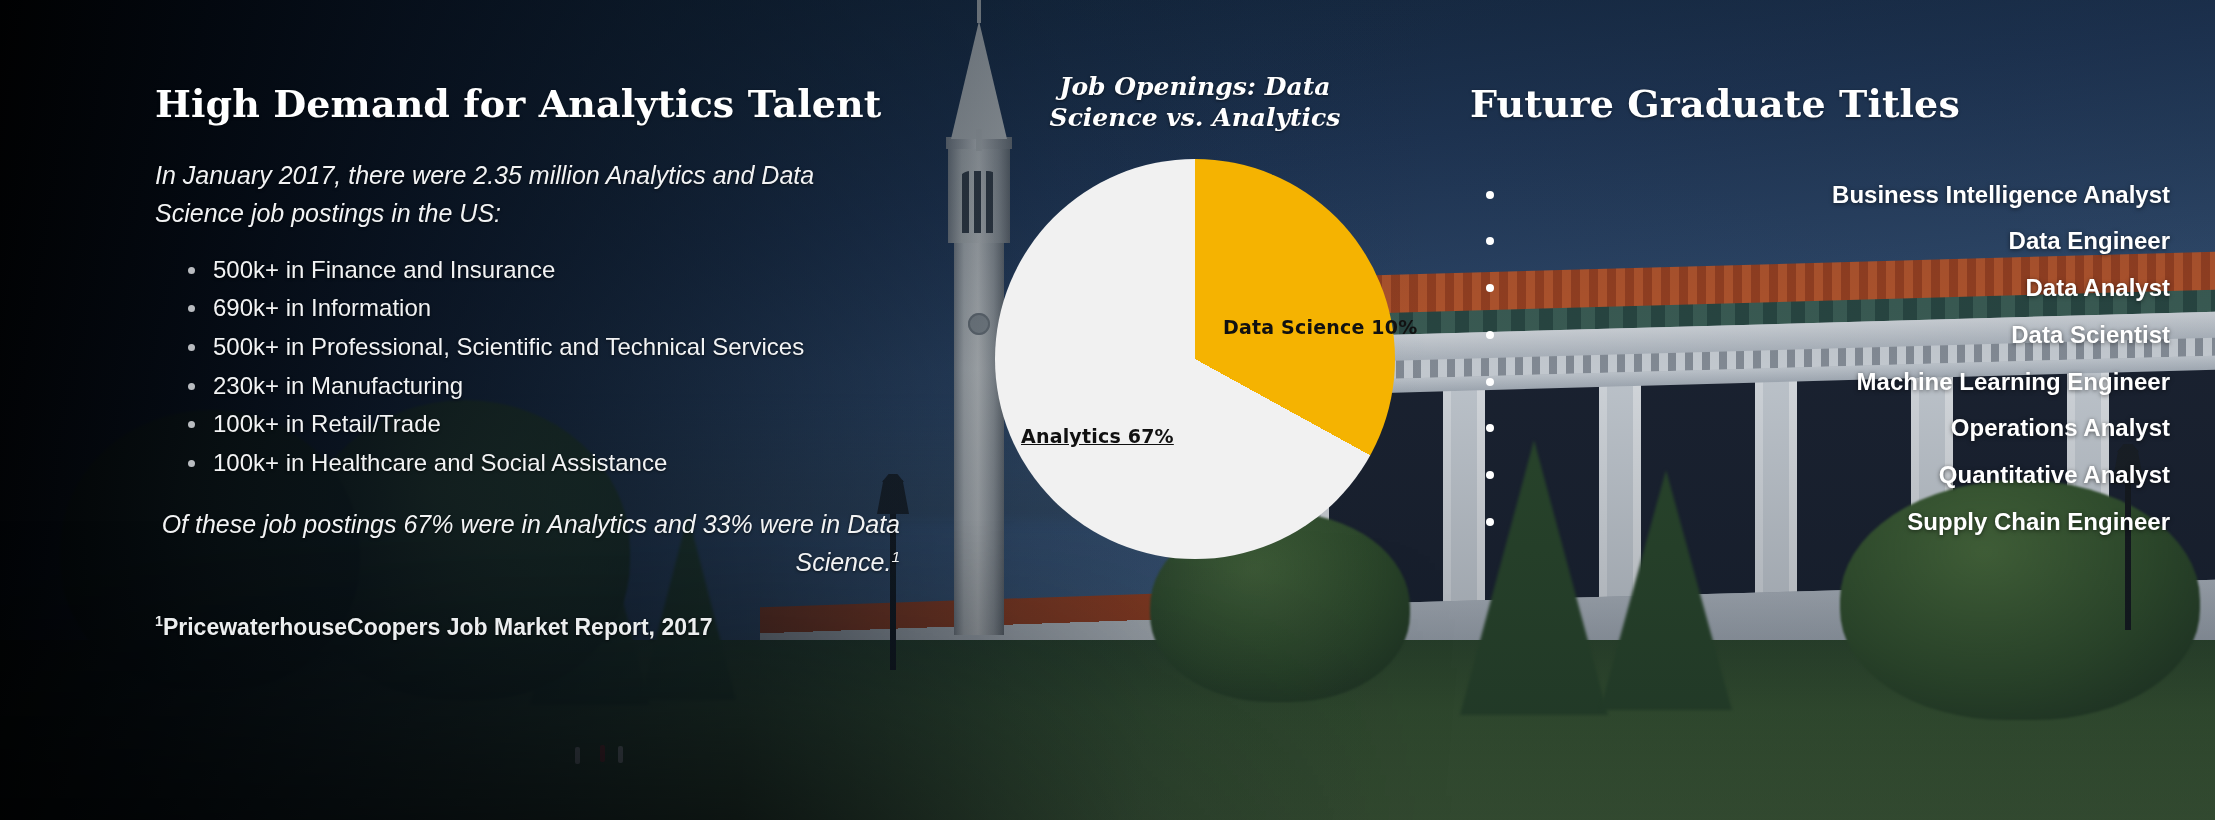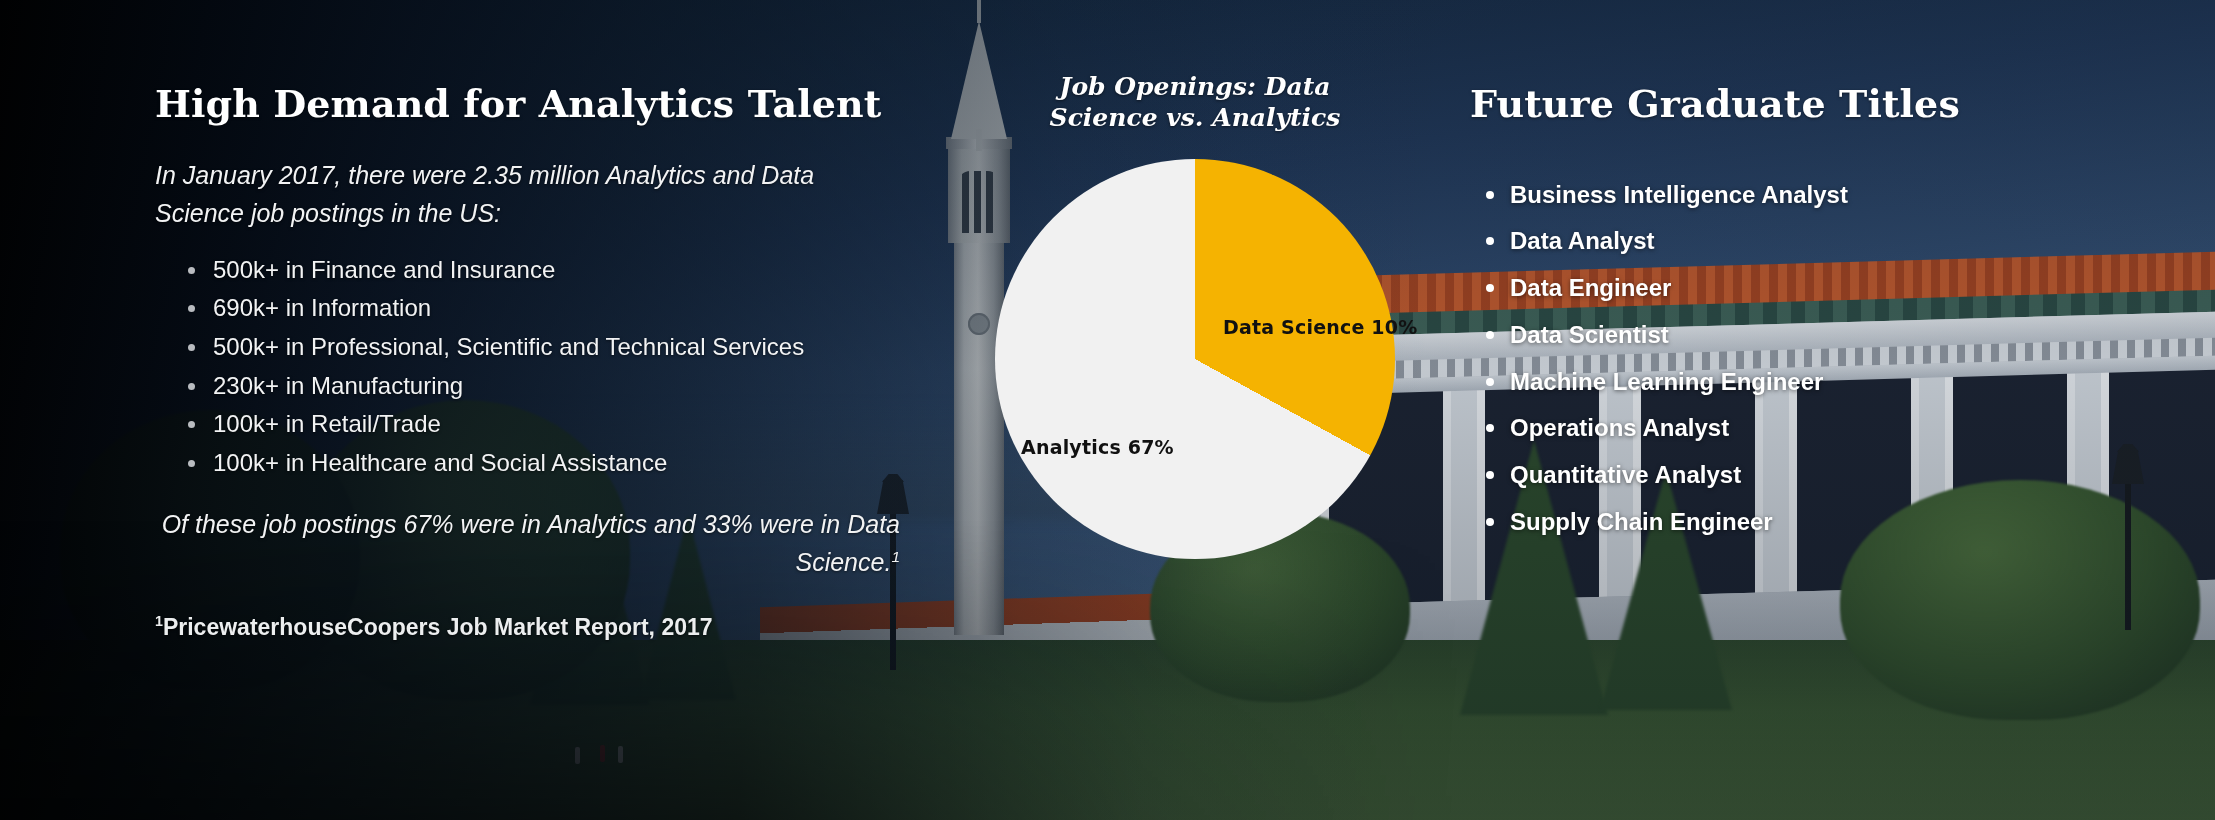--- a/index.html
+++ b/index.html
@@ -400,33 +400,34 @@
   .pie-label {
     position: absolute;
     font-family: "DejaVu Sans", sans-serif;
     font-weight: 700;
     font-size: 19px;
     color: #111111;
     white-space: nowrap;
     letter-spacing: .2px;
   }
   .pie-label.ds { left: 228px; top: 157px; }
-  .pie-label.an { left: 26px;  top: 277px; }
+  .pie-label.an { left: 26px;  top: 266px; text-decoration: underline; }
 
   
   .col-right {
     position: absolute;
     left: 1470px;
     top: 82px;
     width: 700px;
   }
   ul.right-bullets {
     margin: 54px 0 0 0;
     padding: 0 0 0 40px;
     list-style: none;
+    text-align: right;
   }
   ul.right-bullets li {
     position: relative;
     font-family: "Liberation Sans", sans-serif;
     font-weight: 700;
     font-size: 24px;
     line-height: 1.24;
     color: #ffffff;
     margin-bottom: 17px;
     text-shadow: 0 1px 4px rgba(0,0,0,.55);
@@ -526,22 +527,22 @@
         <div class="pie-label ds">Data Science 10%</div>
         <div class="pie-label an">Analytics 67%</div>
       </div>
     </div>
 
     <div class="col-right">
       <h1 class="title-serif">Future Graduate Titles</h1>
 
       <ul class="right-bullets">
         <li>Business Intelligence Analyst</li>
+        <li>Data Engineer</li>
         <li>Data Analyst</li>
-        <li>Data Engineer</li>
         <li>Data Scientist</li>
         <li>Machine Learning Engineer</li>
         <li>Operations Analyst</li>
         <li>Quantitative Analyst</li>
         <li>Supply Chain Engineer</li>
       </ul>
     </div>
 
   </div>
 </div>

